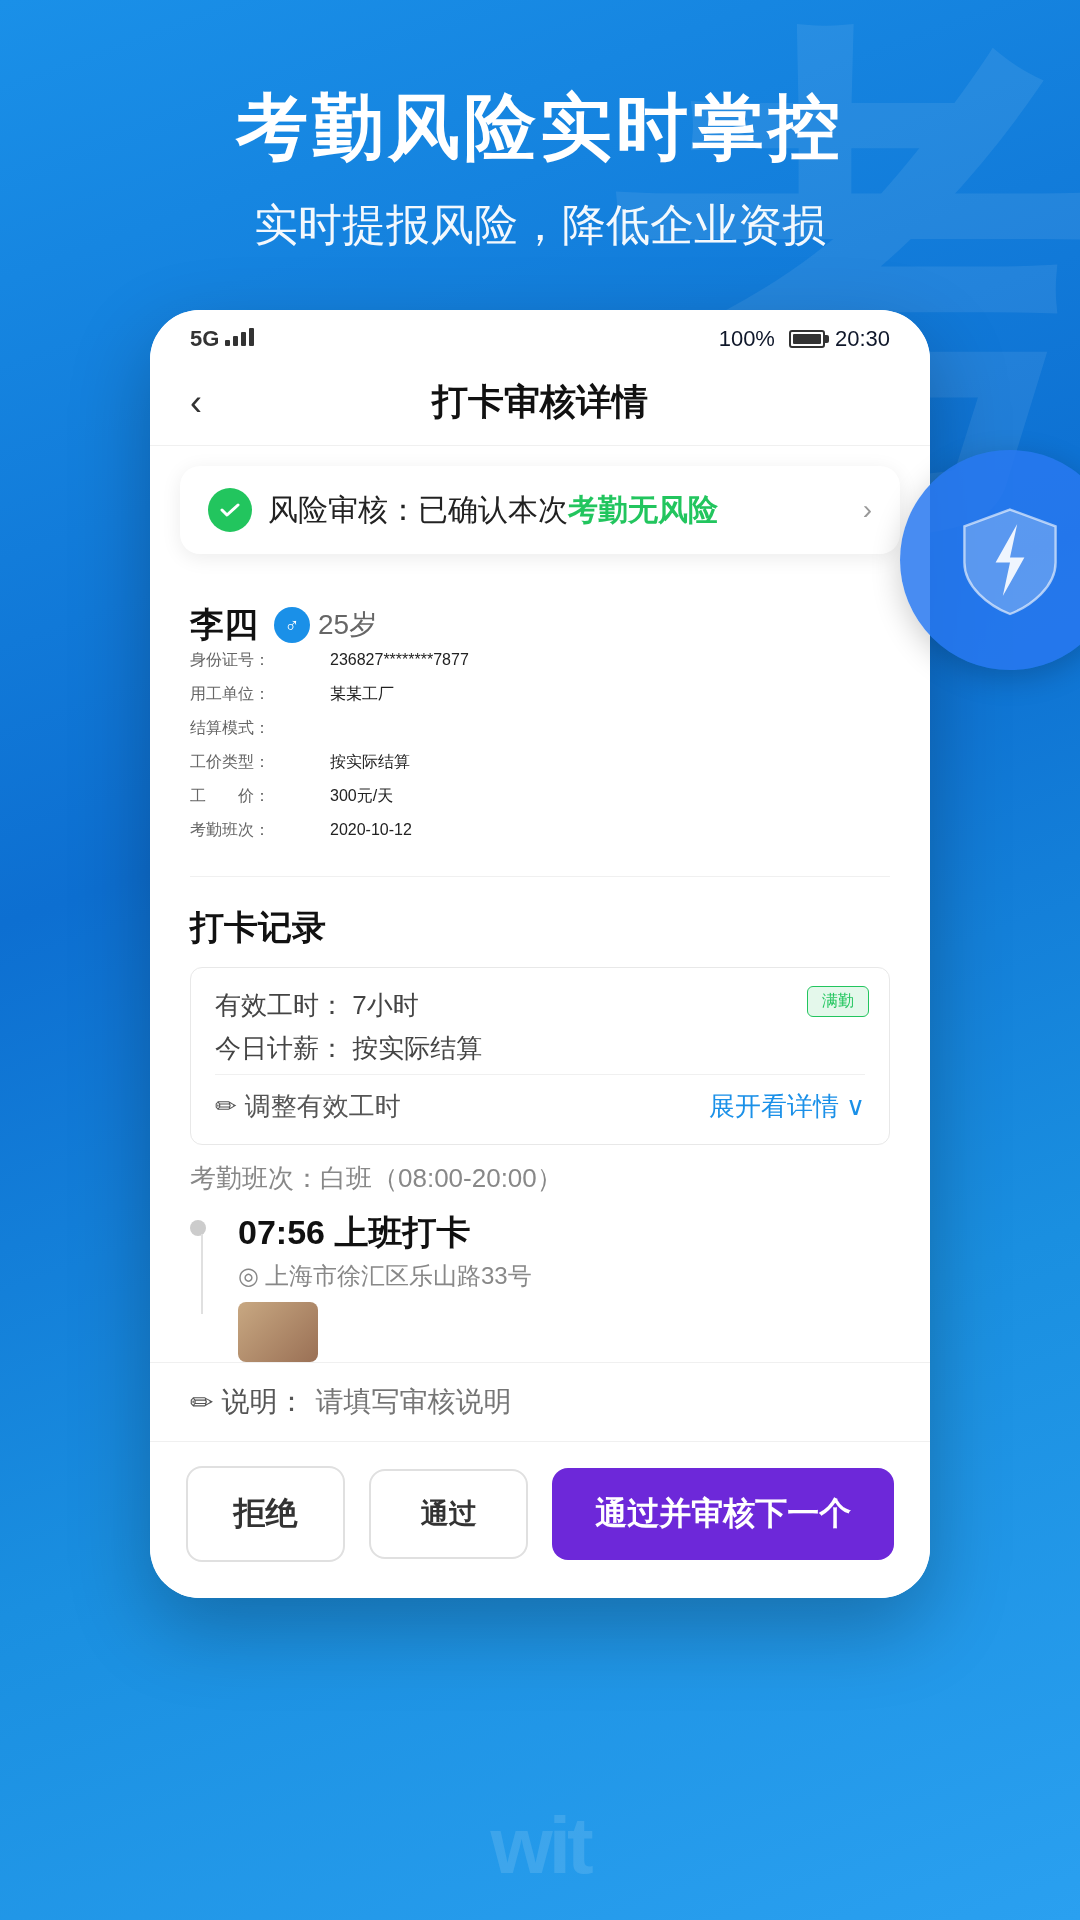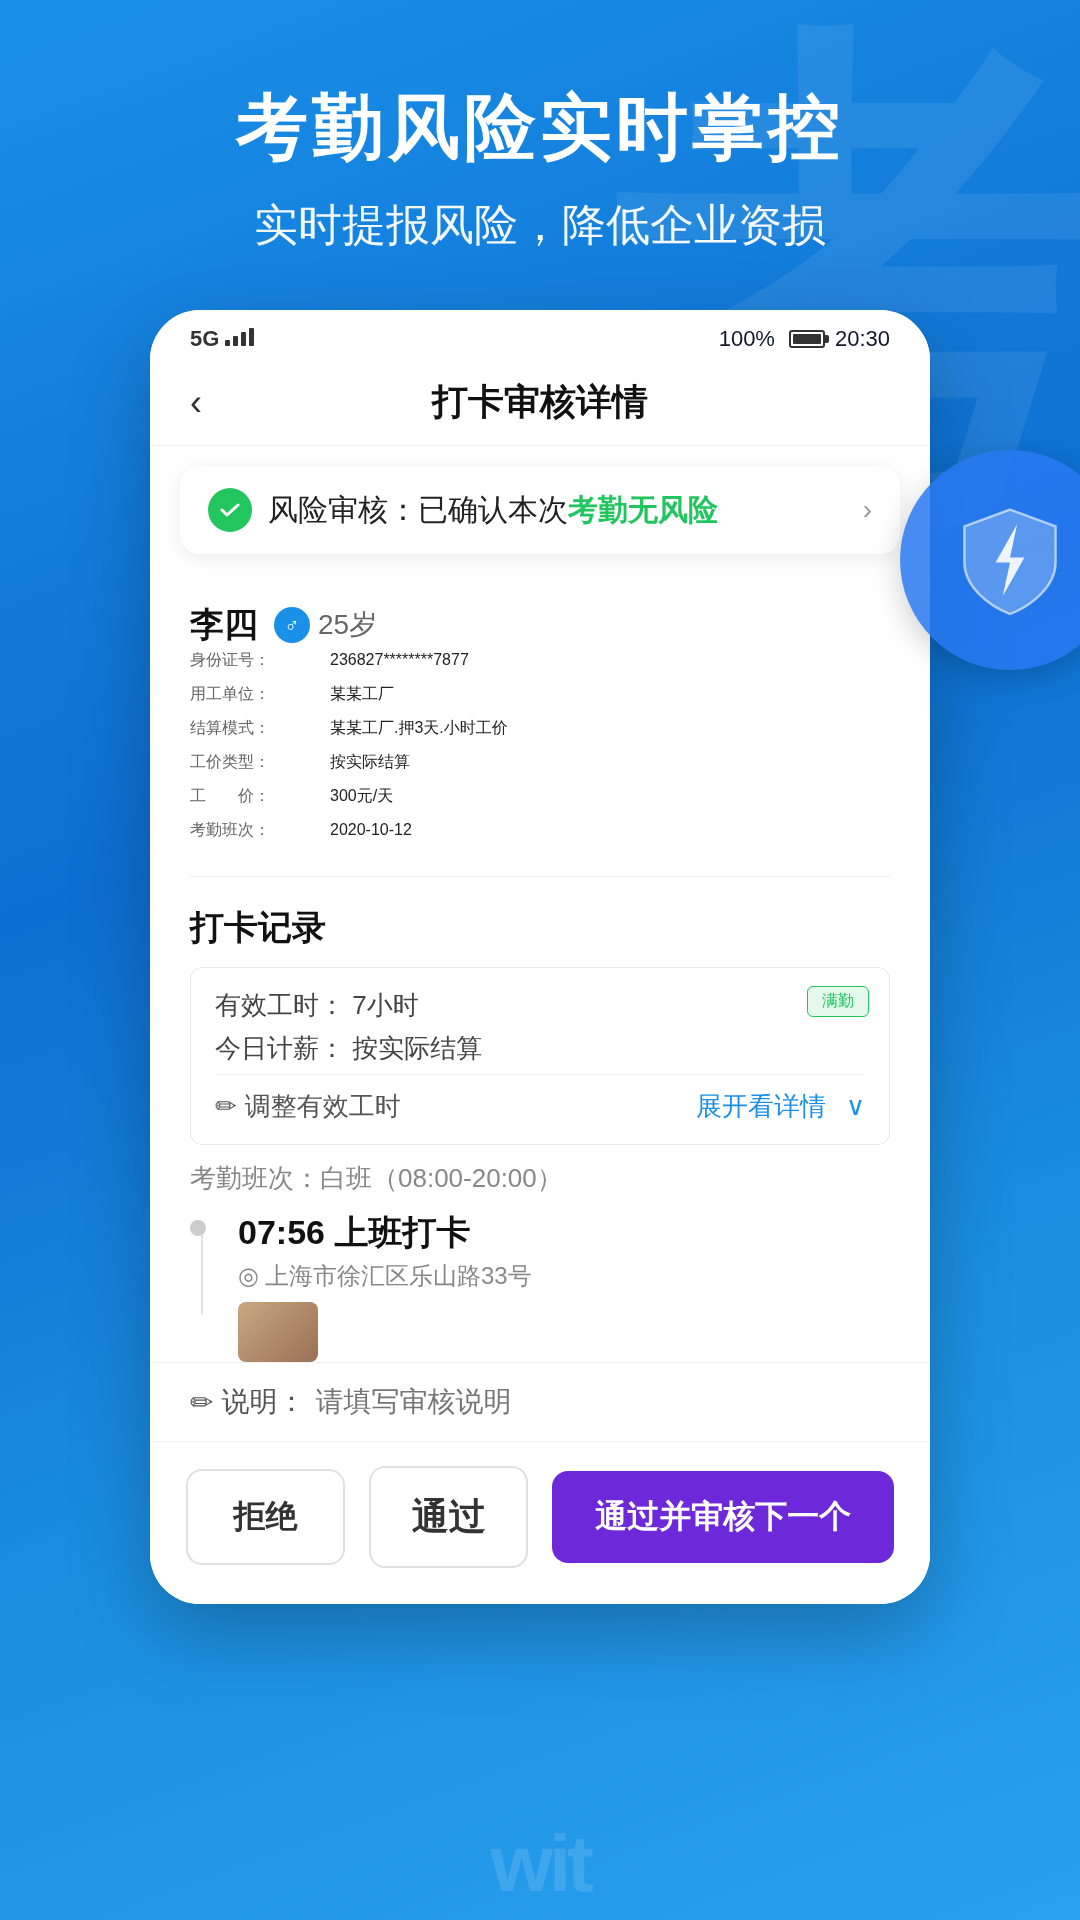--- a/index.html
+++ b/index.html
@@ -275,21 +275,21 @@
       color: #555;
       display: flex;
       align-items: center;
       gap: 8px;
     }
     .expand-btn {
       font-size: 26px;
       color: #1a90e8;
       display: flex;
       align-items: center;
-      gap: 20px;
+      gap: 7px;
     }
 
     
     .shift-label {
       font-size: 26px;
       color: #888;
       margin-bottom: 14px;
     }
     .timeline-dot {
       width: 16px;
@@ -373,21 +373,21 @@
       color: #333;
       text-align: center;
       cursor: pointer;
     }
     .btn-pass {
       flex: 1;
       padding: 24px 0;
       border: 2px solid #e0e0e0;
       border-radius: 16px;
       background: white;
-      font-size: 37px;
+      font-size: 28px;
       font-weight: 600;
       color: #333;
       text-align: center;
       cursor: pointer;
     }
     .btn-pass-next {
       flex: 2.2;
       padding: 24px 0;
       border-radius: 16px;
       background: #6d28d9;
@@ -420,21 +420,21 @@
 
     
     .bottom-watermark {
       position: absolute;
       bottom: 0;
       left: 0; right: 0;
       height: 120px;
       display: flex;
       align-items: flex-end;
       justify-content: center;
-      padding-bottom: 10px;
+      padding-bottom: 28px;
       z-index: 5;
     }
     .watermark-text {
       font-size: 80px;
       font-weight: 900;
       color: rgba(255,255,255,0.12);
       letter-spacing: -4px;
     }
 
     
@@ -512,21 +512,20 @@
       <div class="info-row">
         <span class="info-label">身份证号：</span>
         <span class="info-value">236827********7877</span>
       </div>
       <div class="info-row">
         <span class="info-label">用工单位：</span>
         <span class="info-value">某某工厂</span>
       </div>
       <div class="info-row">
         <span class="info-label">结算模式：</span>
-        <span class="info-value">某某工厂.押3天.小时工价</span>
       </div>
       <div class="info-row">
         <span class="info-label">工价类型：</span>
         <span class="info-value">按实际结算</span>
       </div>
       <div class="info-row">
         <span class="info-label">工　　价：</span>
         <span class="info-value">300元/天</span>
       </div>
       <div class="info-row">

